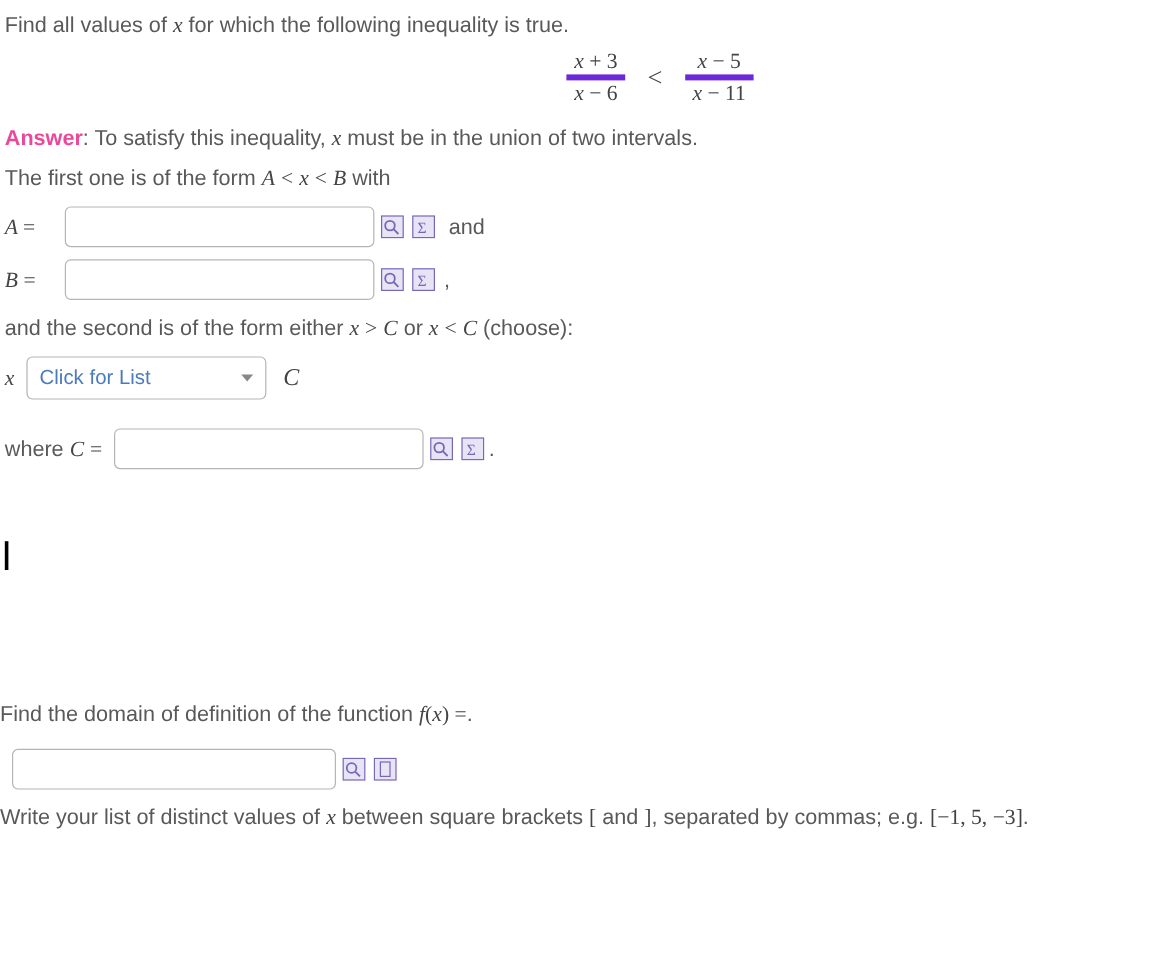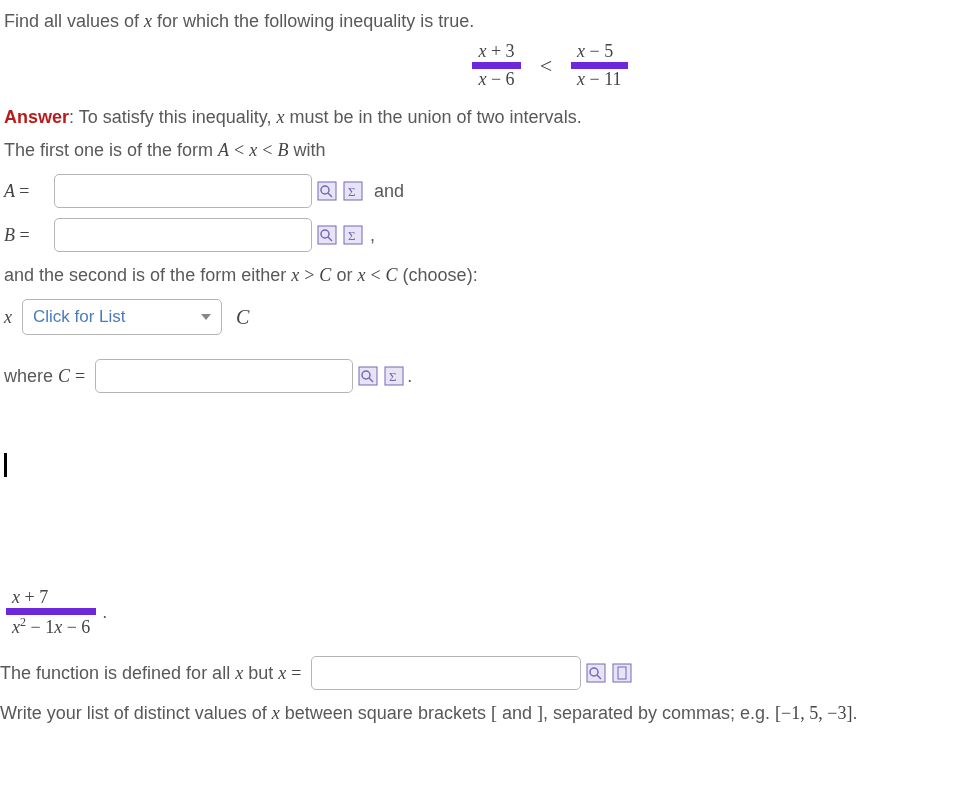--- a/index.html
+++ b/index.html
@@ -6,23 +6,23 @@
     font-family: Arial, Helvetica, sans-serif;
     font-size: 18px;
     color: #595959;
     margin: 0;
     padding: 8px 0 0 4px;
     width: 976px;
     box-sizing: border-box;
   }
   .math { font-family: "Times New Roman", Times, serif; font-style: italic; color: #444; }
   .mathup { font-style: normal; }
-  .frac { display: inline-block; vertical-align: middle; text-align: left; }
+  .frac { display: inline-block; vertical-align: middle; text-align: center; }
   .frac .num { display: block; padding: 0 6px; }
-  .frac .den { display: block; border-top: 7px solid #6d28d9; padding: 0 6px; }
+  .frac .den { display: block; border-top: 5px solid #6d28d9; padding: 0 6px; }
   .lt { display:inline-block; padding: 0 14px; font-family: "Times New Roman", serif; font-size: 22px; color:#444; vertical-align: middle;}
   .row { display: flex; align-items: center; margin: 10px 0; flex-wrap: nowrap; }
   .row .lbl { min-width: 50px; }
   input.textin {
     border: 1px solid #b5b5b5;
     border-radius: 5px;
     height: 34px;
     width: 258px;
     padding: 2px 6px;
     font-size: 16px;
@@ -46,21 +46,21 @@
     color: #4a7bbf;
     font-size: 17px;
     cursor: pointer;
   }
   .caret {
     width:0;height:0;border-left:5px solid transparent;border-right:5px solid transparent;border-top:6px solid #888;
   }
   .block { margin-bottom: 6px; line-height: 1.5; }
   .eqcenter { text-align:center; margin: 6px 0 14px 120px; }
   .cursorbar { width:3px; height:24px; background:#000; margin: 60px 0 110px 0; }
-  .bold { font-weight: bold; color:#b91c1c; }
+  .bold { font-weight: bold; color:#ec4899; }
 </style>
 </head>
 <body>
 
 <div class="block">
   <span>Find all values of <span class="math">x</span> for which the following inequality is true.</span>
 </div>
 
 <div class="eqcenter">
   <span class="frac math">
@@ -147,29 +147,25 @@
         <rect x="1" y="1" width="18" height="18" fill="#e8e4f5" stroke="#7568b8"></rect>
         <text x="5" y="15" font-size="13" font-family="serif" fill="#7568b8">Σ</text>
       </svg>
   </span>
   <span style="margin-left:2px;">.</span>
 </div>
 
 <div class="cursorbar"></div>
 
 <div class="row" style="margin-left:-4px;">
-  <span class="frac math" style="margin:0 6px;">
-    <span class="num"><span class="math">x</span> <span class="mathup">+ 7</span></span>
-    <span class="den"><span class="math">x</span><span class="mathup"><sup style="font-size:12px;">2</sup> − 1</span><span class="math">x</span> <span class="mathup">− 6</span></span>
-  </span>
+  <span>Find the domain of definition of the function <span class="math">f</span><span class="math mathup" style="font-style:normal;">(</span><span class="math">x</span><span class="math mathup" style="font-style:normal;">) =</span></span>
   <span>.</span>
 </div>
 
 <div class="row" style="margin-left:-4px;margin-top:18px;">
-  <span>The function is defined for all <span class="math">x</span> but <span class="math">x</span> <span class="math mathup" style="font-style:normal;">=</span></span>
   <input class="textin" style="margin-left: 10px; width: 270px;" value="">
   <span class="iconbtn">
     <svg width="20" height="20">
         <rect x="1" y="1" width="18" height="18" fill="#e8e4f5" stroke="#7568b8"></rect>
         <circle cx="8" cy="9" r="4" fill="none" stroke="#7568b8" stroke-width="1.5"></circle>
         <line x1="11" y1="12" x2="15" y2="16" stroke="#7568b8" stroke-width="1.5"></line>
       </svg>
   </span>
   <span class="iconbtn">
     <svg width="20" height="20">

